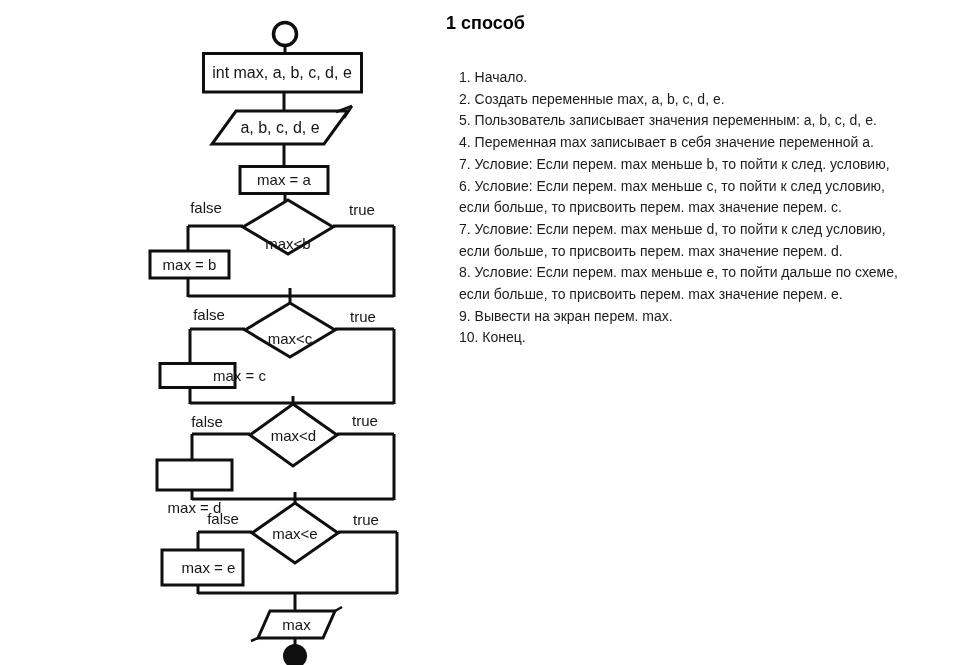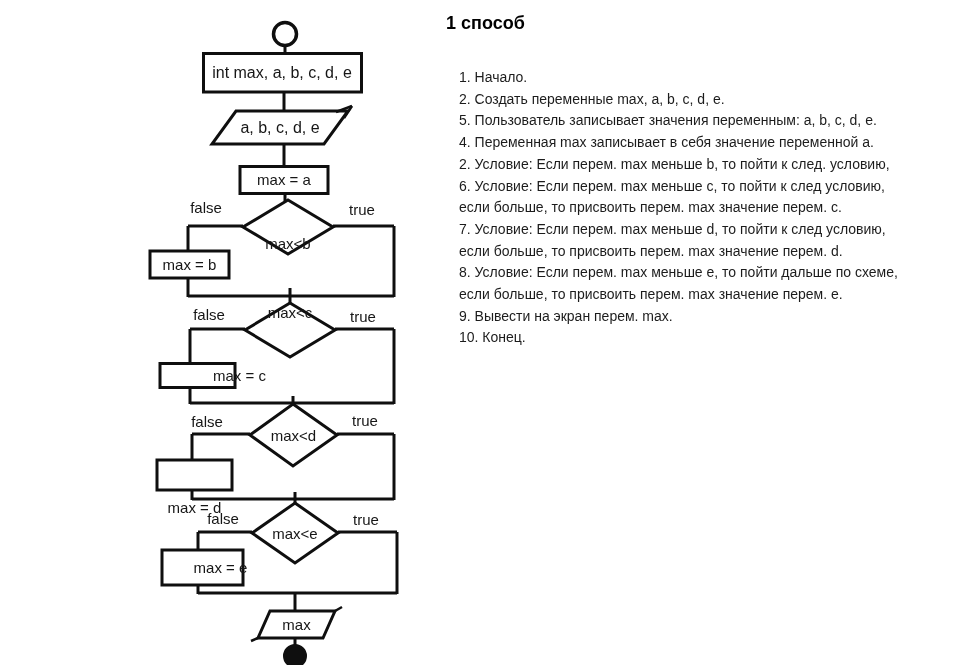--- a/index.html
+++ b/index.html
@@ -96,42 +96,42 @@
   <div class="lbl big" style="left:212px; top:111px; width:136px; height:33px;">a, b, c, d, e</div>
   <div class="lbl" style="left:240px; top:166px; width:88px; height:27px;">max = a</div>
 
   <div class="lbl" style="left:184px; top:198px; width:44px; height:18px;">false</div>
   <div class="lbl" style="left:342px; top:200px; width:40px; height:18px;">true</div>
   <div class="lbl" style="left:243px; top:213px; width:90px; height:28px;margin-top:16px;">max&lt;b</div>
   <div class="lbl" style="left:150px; top:251px; width:79px; height:27px;">max = b</div>
 
   <div class="lbl" style="left:187px; top:305px; width:44px; height:18px;">false</div>
   <div class="lbl" style="left:343px; top:307px; width:40px; height:18px;">true</div>
-  <div class="lbl" style="left:245px; top:298px; width:90px; height:28px;">max&lt;c</div>
+  <div class="lbl" style="left:245px; top:324px; width:90px; height:28px;">max&lt;c</div>
   <div class="lbl" style="left:160px; top:363px; width:75px; height:24px;padding-left:42px;">max = c</div>
 
   <div class="lbl" style="left:185px; top:412px; width:44px; height:18px;">false</div>
   <div class="lbl" style="left:345px; top:411px; width:40px; height:18px;">true</div>
   <div class="lbl" style="left:248px; top:421px; width:91px; height:28px;">max&lt;d</div>
   <div class="lbl" style="left:157px; top:460px; width:75px; height:30px;margin-top:32px;">max = d</div>
 
   <div class="lbl" style="left:201px; top:509px; width:44px; height:18px;">false</div>
   <div class="lbl" style="left:346px; top:510px; width:40px; height:18px;">true</div>
   <div class="lbl" style="left:250px; top:519px; width:90px; height:28px;">max&lt;e</div>
-  <div class="lbl" style="left:180px; top:550px; width:81px; height:35px;">max = e</div>
+  <div class="lbl" style="left:168px; top:550px; width:81px; height:35px;">max = e</div>
 
   <div class="lbl" style="left:258px; top:611px; width:77px; height:27px;">max</div>
 
   <div class="page-title">1 способ</div>
   <div class="steps">
       <div class="step-line">1. Начало.</div>
       <div class="step-line">2. Создать переменные max, a, b, c, d, e.</div>
       <div class="step-line">5. Пользователь записывает значения переменным: a, b, c, d, e.</div>
       <div class="step-line">4. Переменная max записывает в себя значение переменной a.</div>
-      <div class="step-line">2. Условие: Если перем. max меньше b, то пойти к след. условию,</div>
+      <div class="step-line">7. Условие: Если перем. max меньше b, то пойти к след. условию,</div>
       <div class="step-line">6. Условие: Если перем. max меньше c, то пойти к след условию,</div>
       <div class="step-line">если больше, то присвоить перем. max значение перем. c.</div>
       <div class="step-line">7. Условие: Если перем. max меньше d, то пойти к след условию,</div>
       <div class="step-line">если больше, то присвоить перем. max значение перем. d.</div>
       <div class="step-line">8. Условие: Если перем. max меньше e, то пойти дальше по схеме,</div>
       <div class="step-line">если больше, то присвоить перем. max значение перем. e.</div>
       <div class="step-line">9. Вывести на экран перем. max.</div>
       <div class="step-line">10. Конец.</div>
     </div>
 

